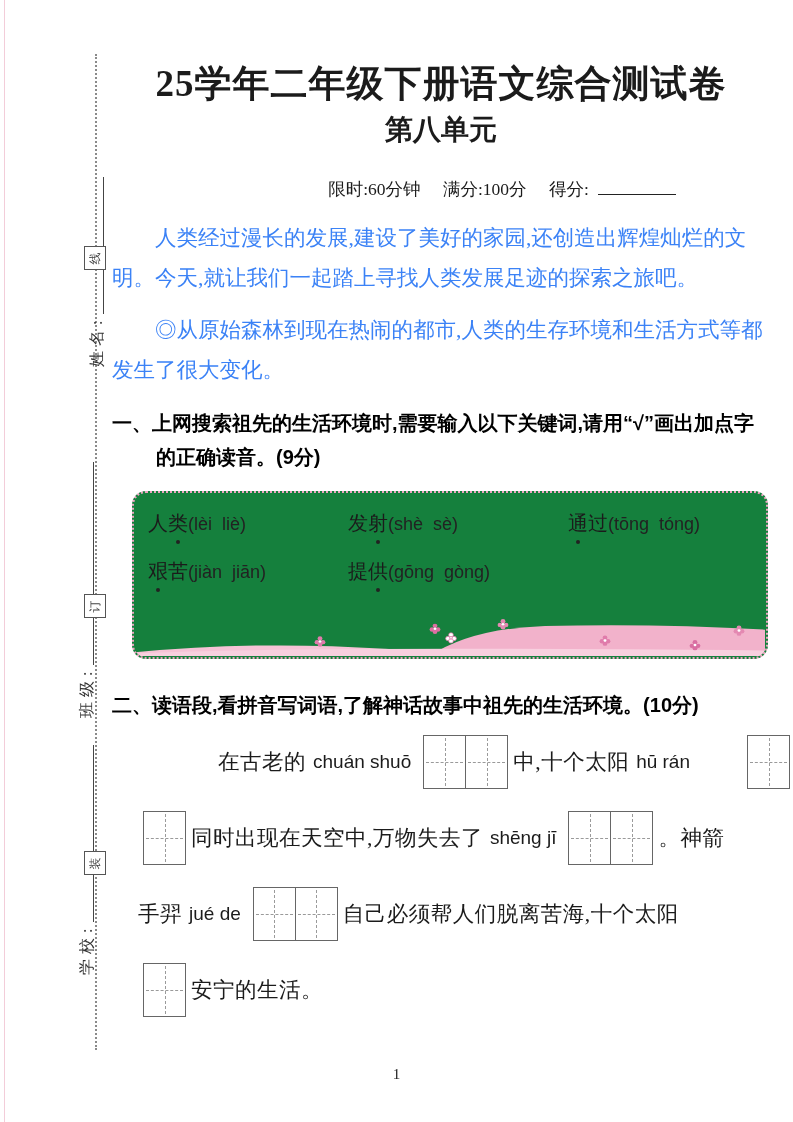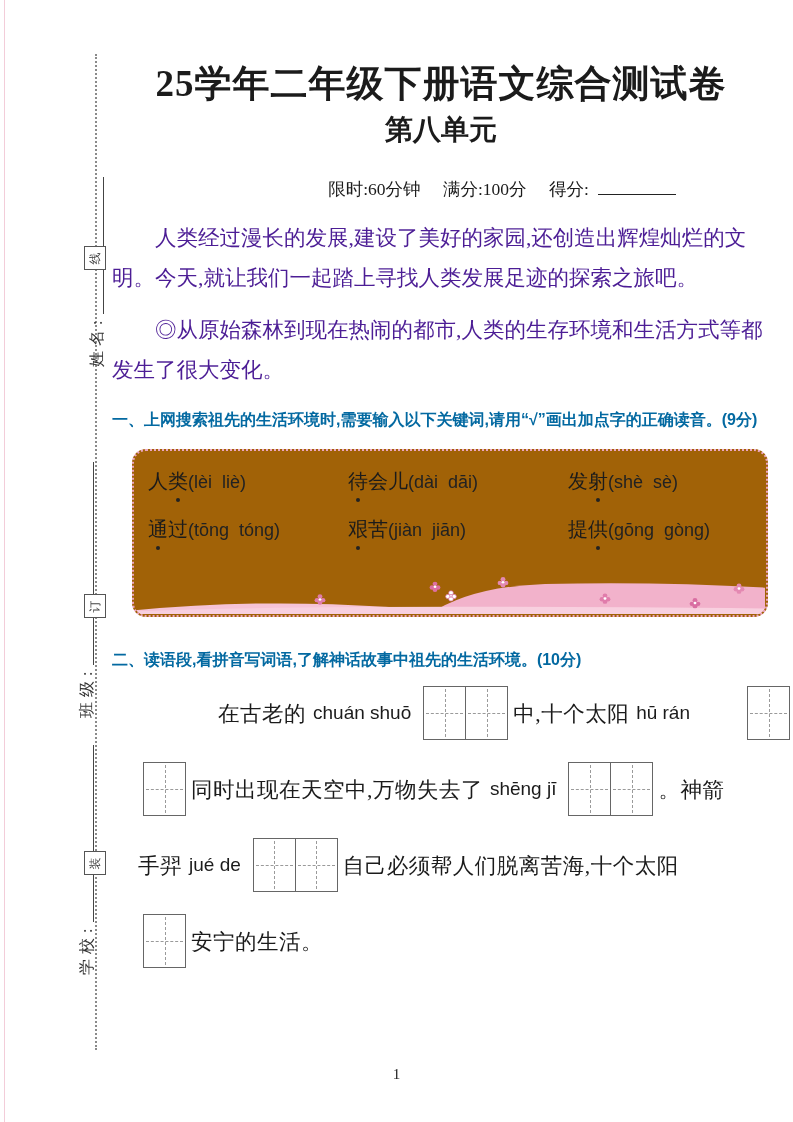--- a/index.html
+++ b/index.html
@@ -20,30 +20,30 @@
   .cutbox-0 { top:246px; } .cutbox-1 { top:594px; } .cutbox-2 { top:851px; }
 
   
   .main { position:absolute; left:112px; top:62px; width:658px; }
   .title { margin:0; text-align:center; font-weight:bold; font-size:37px; line-height:1.2; letter-spacing:1px; font-family:"Liberation Serif", serif; }
   .subtitle { margin:6px 0 8px 0; text-align:center; font-weight:bold; font-size:28px; line-height:1.3; }
   .meta { margin-top:28px; text-align:center; font-size:17.5px; padding-left:113px; white-space:nowrap; }
   .meta .meta-part { margin:0 9px; }
   .score-blank { display:inline-block; width:78px; height:16px; border-bottom:1.5px solid #222; vertical-align:baseline; }
 
-  .intro p { margin:0; font-size:21.5px; line-height:1.85; text-indent:2em; word-break:break-all; color:#4c1d95; }
+  .intro p { margin:0; font-size:21.5px; line-height:1.85; text-indent:2em; word-break:break-all; color:#3b82f6; }
   .intro .p1 { margin-top:18px; }
   .intro .p2 { margin-top:13px; }
 
-  .q-heading { margin:0; font-family:"Liberation Sans", sans-serif; font-weight:bold; font-size:16px; line-height:1.72; color:#0369a1; padding-left:2.2em; text-indent:-2.2em; word-break:break-all; }
+  .q-heading { margin:0; font-family:"Liberation Sans", sans-serif; font-weight:bold; font-size:20px; line-height:1.72; color:#000000; padding-left:2.2em; text-indent:-2.2em; word-break:break-all; }
   .q1-heading { margin-top:15px; }
   .q2-heading { margin-top:29px; }
 
   
-  .pink-box { position:relative; margin-top:16px; margin-left:20px; width:636px; height:168px; box-sizing:border-box; border:2px dotted #eda6c2; border-radius:14px; background:#a16207; overflow:hidden; }
+  .pink-box { position:relative; margin-top:16px; margin-left:20px; width:636px; height:168px; box-sizing:border-box; border:2px dotted #eda6c2; border-radius:14px; background:#15803d; overflow:hidden; }
   .keyword-grid { position:relative; z-index:2; display:grid; grid-template-columns:200px 220px 1fr; row-gap:21px; padding:17px 0 0 14px; }
   .k-item { white-space:nowrap; }
   .k-word { font-size:20px; }
   .k-word span { position:relative; display:inline-block; }
   .k-word .dot-char::after { content:""; position:absolute; left:50%; transform:translateX(-50%); bottom:-7px; width:4px; height:4px; border-radius:50%; background:#222; }
   .k-opts { font-family:"Liberation Sans", sans-serif; font-size:18px; white-space:pre; color:#222; }
   .deco { position:absolute; z-index:1; left:1px; right:1px; bottom:1px; width:calc(100% - 2px); height:40px; }
 
   
   .passage { margin-left:26px; margin-top:11px; }
@@ -106,21 +106,20 @@
     <div class="intro">
       <p class="p1">人类经过漫长的发展,建设了美好的家园,还创造出辉煌灿烂的文明。今天,就让我们一起踏上寻找人类发展足迹的探索之旅吧。</p>
       <p class="p2">◎从原始森林到现在热闹的都市,人类的生存环境和生活方式等都发生了很大变化。</p>
     </div>
 
     <h2 class="q-heading q1-heading">一、上网搜索祖先的生活环境时,需要输入以下关键词,请用“√”画出加点字的正确读音。(9分)</h2>
 
     <div class="pink-box">
       <div class="keyword-grid">
           <div class="k-item"><span class="k-word"><span>人</span><span class="dot-char">类</span></span><span class="k-opts">(lèi  liè)</span></div>
-          <div class="k-item"><span class="k-word"><span class="dot-char">待</span><span>会</span><span>儿</span></span><span class="k-opts">(dài  dāi)</span></div>
           <div class="k-item"><span class="k-word"><span>发</span><span class="dot-char">射</span></span><span class="k-opts">(shè  sè)</span></div>
           <div class="k-item"><span class="k-word"><span class="dot-char">通</span><span>过</span></span><span class="k-opts">(tōng  tóng)</span></div>
           <div class="k-item"><span class="k-word"><span class="dot-char">艰</span><span>苦</span></span><span class="k-opts">(jiàn  jiān)</span></div>
           <div class="k-item"><span class="k-word"><span>提</span><span class="dot-char">供</span></span><span class="k-opts">(gōng  gòng)</span></div>
         </div>
       <svg class="deco" viewBox="0 0 630 44" preserveAspectRatio="none" aria-hidden="true">
         <defs>
           <g id="fl">
               <circle cx="0" cy="-3.2" r="2.4"></circle>
               <circle cx="3" cy="0.8" r="2.4"></circle>

